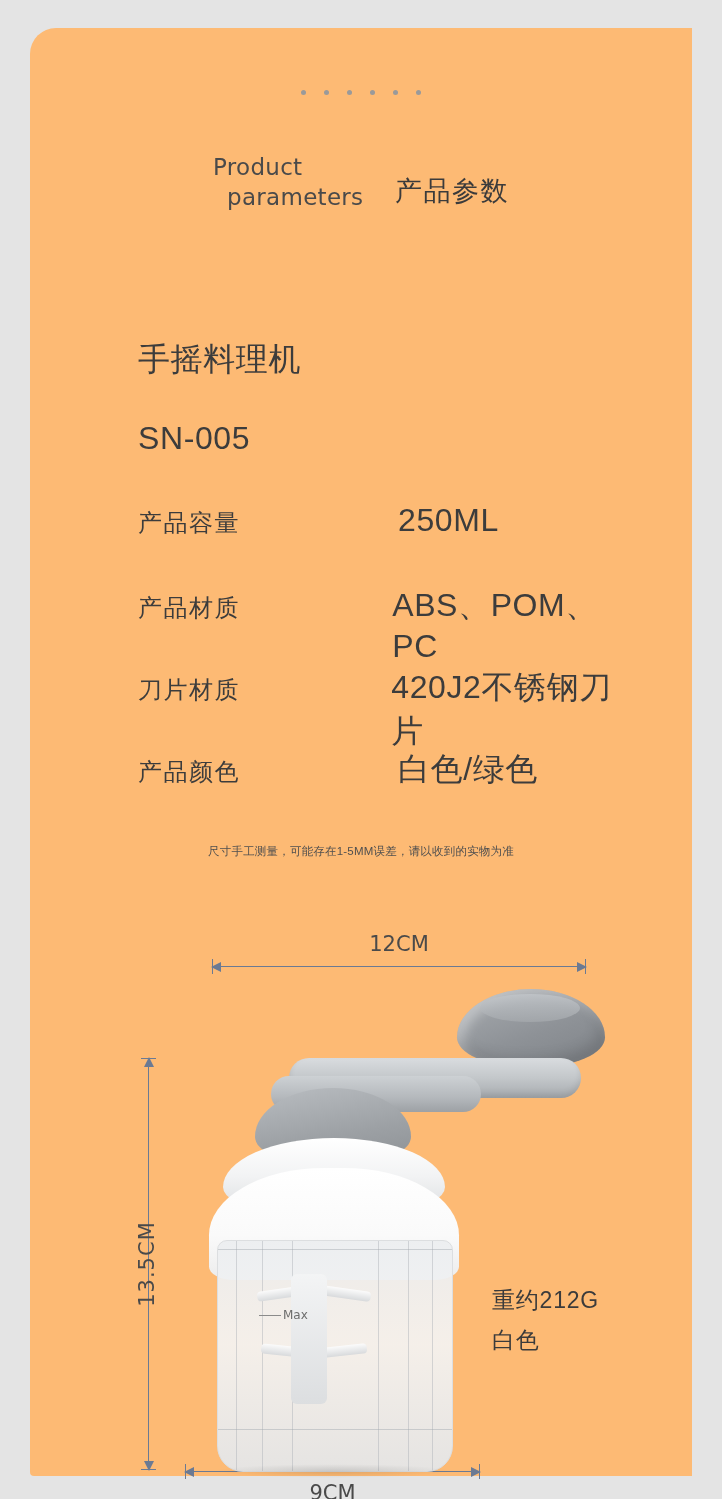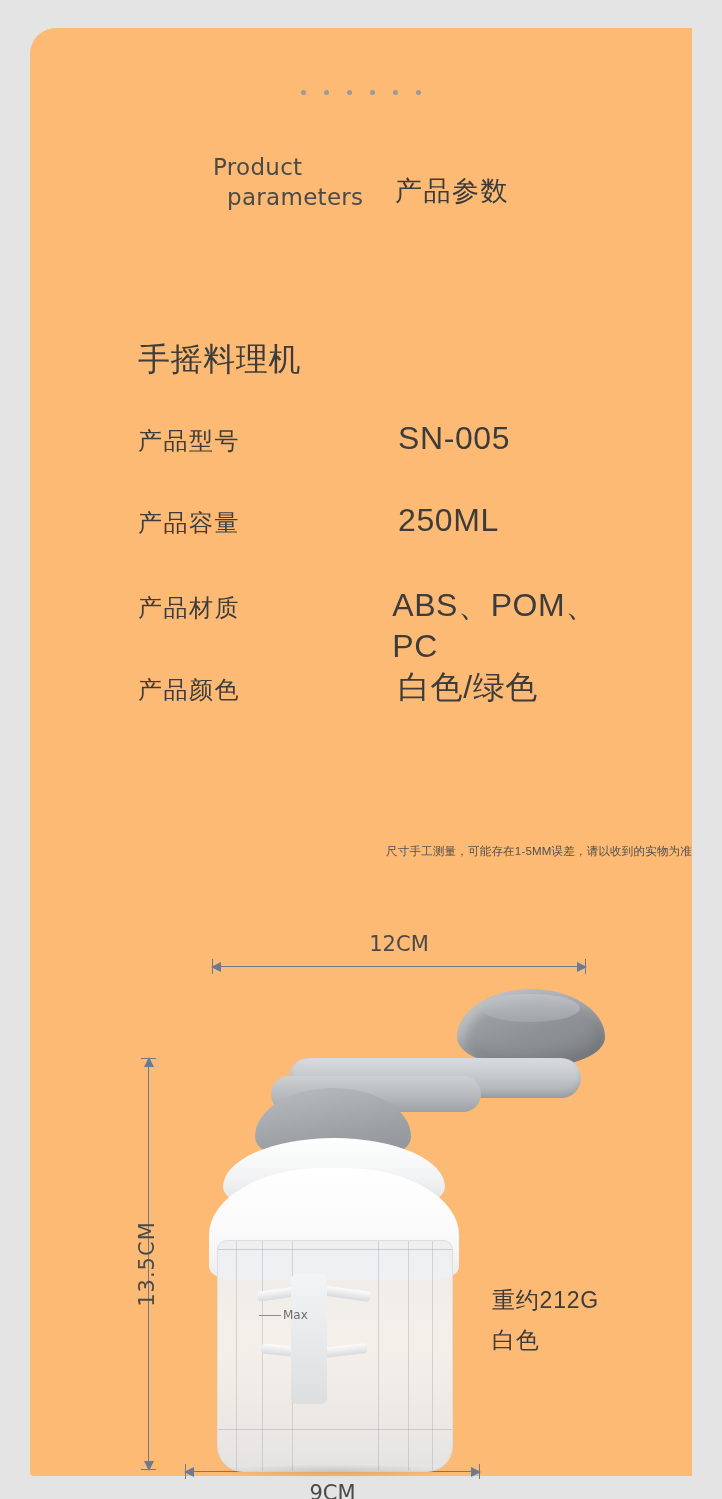--- a/index.html
+++ b/index.html
@@ -94,21 +94,21 @@
   .spec-value {
     font-size: 32px;
     color: #3c3c3c;
     letter-spacing: 0.6px;
   }
   .note {
     position: absolute;
     top: 816px;
     left: 0;
     width: 662px;
-    text-align: right;
+    text-align: center;
     font-size: 11.5px;
     color: #4f4f4f;
     letter-spacing: 0.2px;
   }
   
   .diagram {
     position: absolute;
     top: 860px;
     left: 0;
     width: 662px;
@@ -385,30 +385,33 @@
         <span class="l2">parameters</span>
       </div>
       <div class="title-cn">产品参数</div>
     </div>
 
     <div class="specs">
       <div class="spec-row">
         <div class="spec-value">手摇料理机</div>
       </div>
       <div class="spec-row">
-        <div class="spec-label">产品型号</div>
         <div class="spec-value">SN-005</div>
       </div>
       <div class="spec-row">
         <div class="spec-label">产品容量</div>
         <div class="spec-value">250ML</div>
       </div>
       <div class="spec-row">
         <div class="spec-label">产品材质</div>
         <div class="spec-value">ABS、POM、PC</div>
+      </div>
+      <div class="spec-row">
+        <div class="spec-label">刀片材质</div>
+        <div class="spec-value">420J2不锈钢刀片</div>
       </div>
       <div class="spec-row">
         <div class="spec-label">产品颜色</div>
         <div class="spec-value">白色/绿色</div>
       </div>
     </div>
 
     <div class="note">尺寸手工测量，可能存在1-5MM误差，请以收到的实物为准</div>
 
     <div class="diagram">

